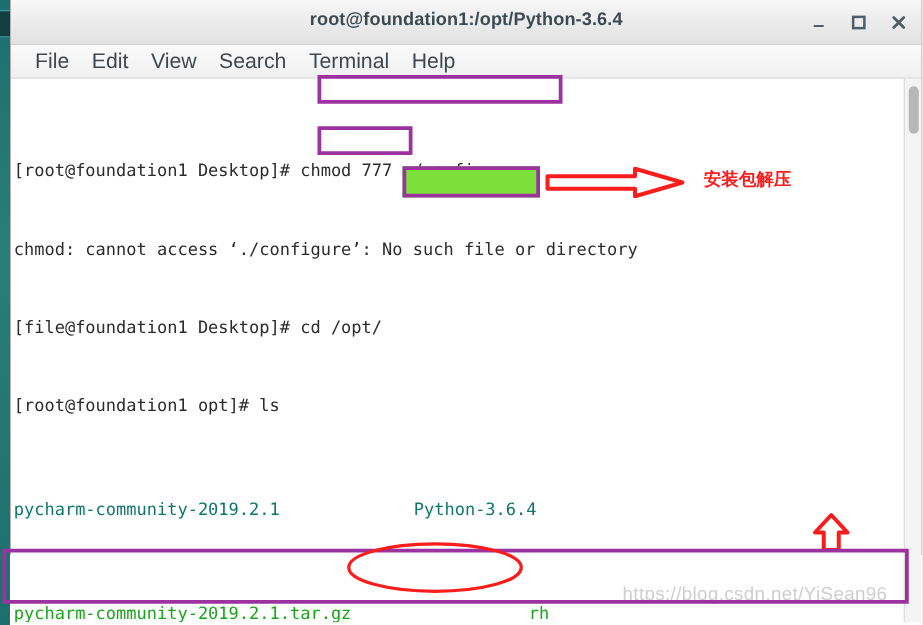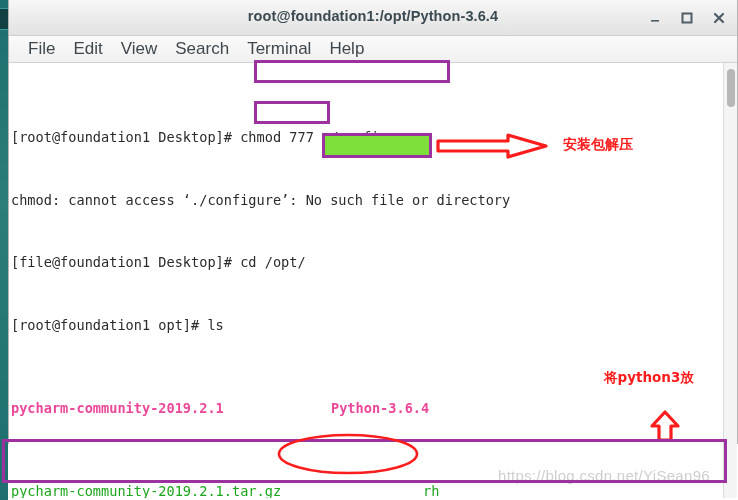--- a/index.html
+++ b/index.html
@@ -101,21 +101,21 @@
     padding: 2px 0 0 2px;
     background: #ffffff;
     font-family: "DejaVu Sans Mono", "Liberation Mono", monospace;
     font-size: 13.6px;
     line-height: 20.8px;
     color: #2b2b2b;
     white-space: pre;
     overflow: hidden;
   }
   .ln { height: 20.8px; }
-  .c-dir   { color: #ec4899; font-weight: bold; }
+  .c-dir   { color: #0f766e; font-weight: normal; }
   .c-arc   { color: #1aa61a; }
   .col1 { display: inline-block; width: 140px; }
 
   
   .scrollbar {
     position: absolute; right: 0; top: 0;
     width: 14px; height: 435px;
     background: #f4f4f4;
     border-left: 1px solid #dcdcdc;
   }
@@ -243,21 +243,20 @@
 
   <div class="ov box-green" style="left:322px; top:133px; width:110px; height:25px;"></div>
 
   <svg class="ov" style="left:436px; top:133px;" width="118" height="26" viewBox="0 0 118 26">
     <path d="M2 8 L72 8 L72 2 L110 13 L72 24 L72 18 L2 18 Z" fill="none" stroke="#fb1c1c" stroke-width="3.2" stroke-linejoin="round"></path>
   </svg>
 
   <div class="ov cn-label" style="left:563px; top:135px;">安装包解压</div>
 
   <div class="ov" style="left:604px; top:367px;">
-    <div class="cn-label small">将python3放</div>
   </div>
 
   <svg class="ov" style="left:648px; top:410px;" width="34" height="32" viewBox="0 0 34 32">
     <path d="M17 2 L30 16 L23 16 L23 30 L11 30 L11 16 L4 16 Z" fill="none" stroke="#fb1c1c" stroke-width="3.2" stroke-linejoin="round"></path>
   </svg>
 
   <div class="ov box-purple" style="left:2px; top:439px; width:725px; height:44px;"></div>
 
   <svg class="ov" style="left:276px; top:432px;" width="144" height="44" viewBox="0 0 144 44">
     <ellipse cx="72" cy="22" rx="69" ry="19" fill="none" stroke="#fb1c1c" stroke-width="2.6"></ellipse>

